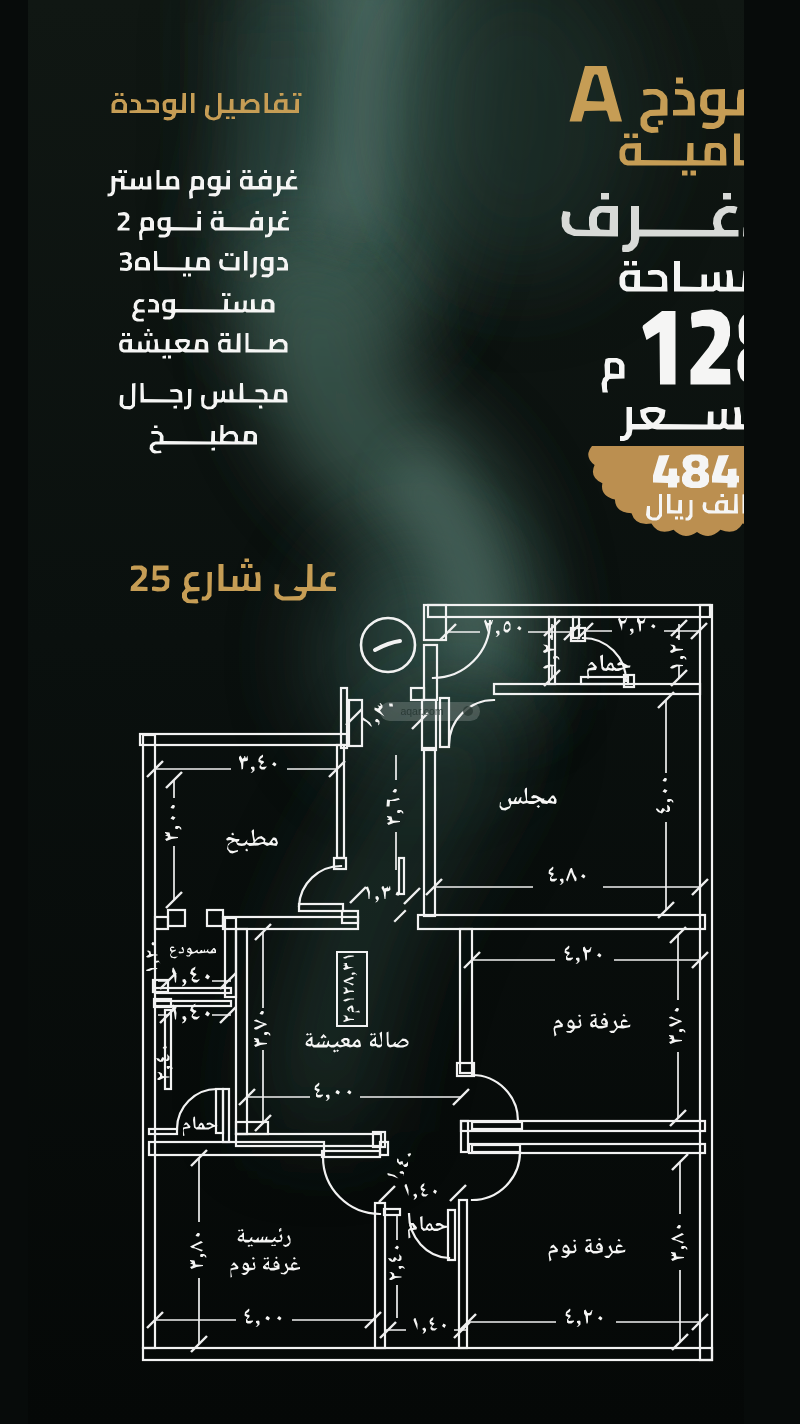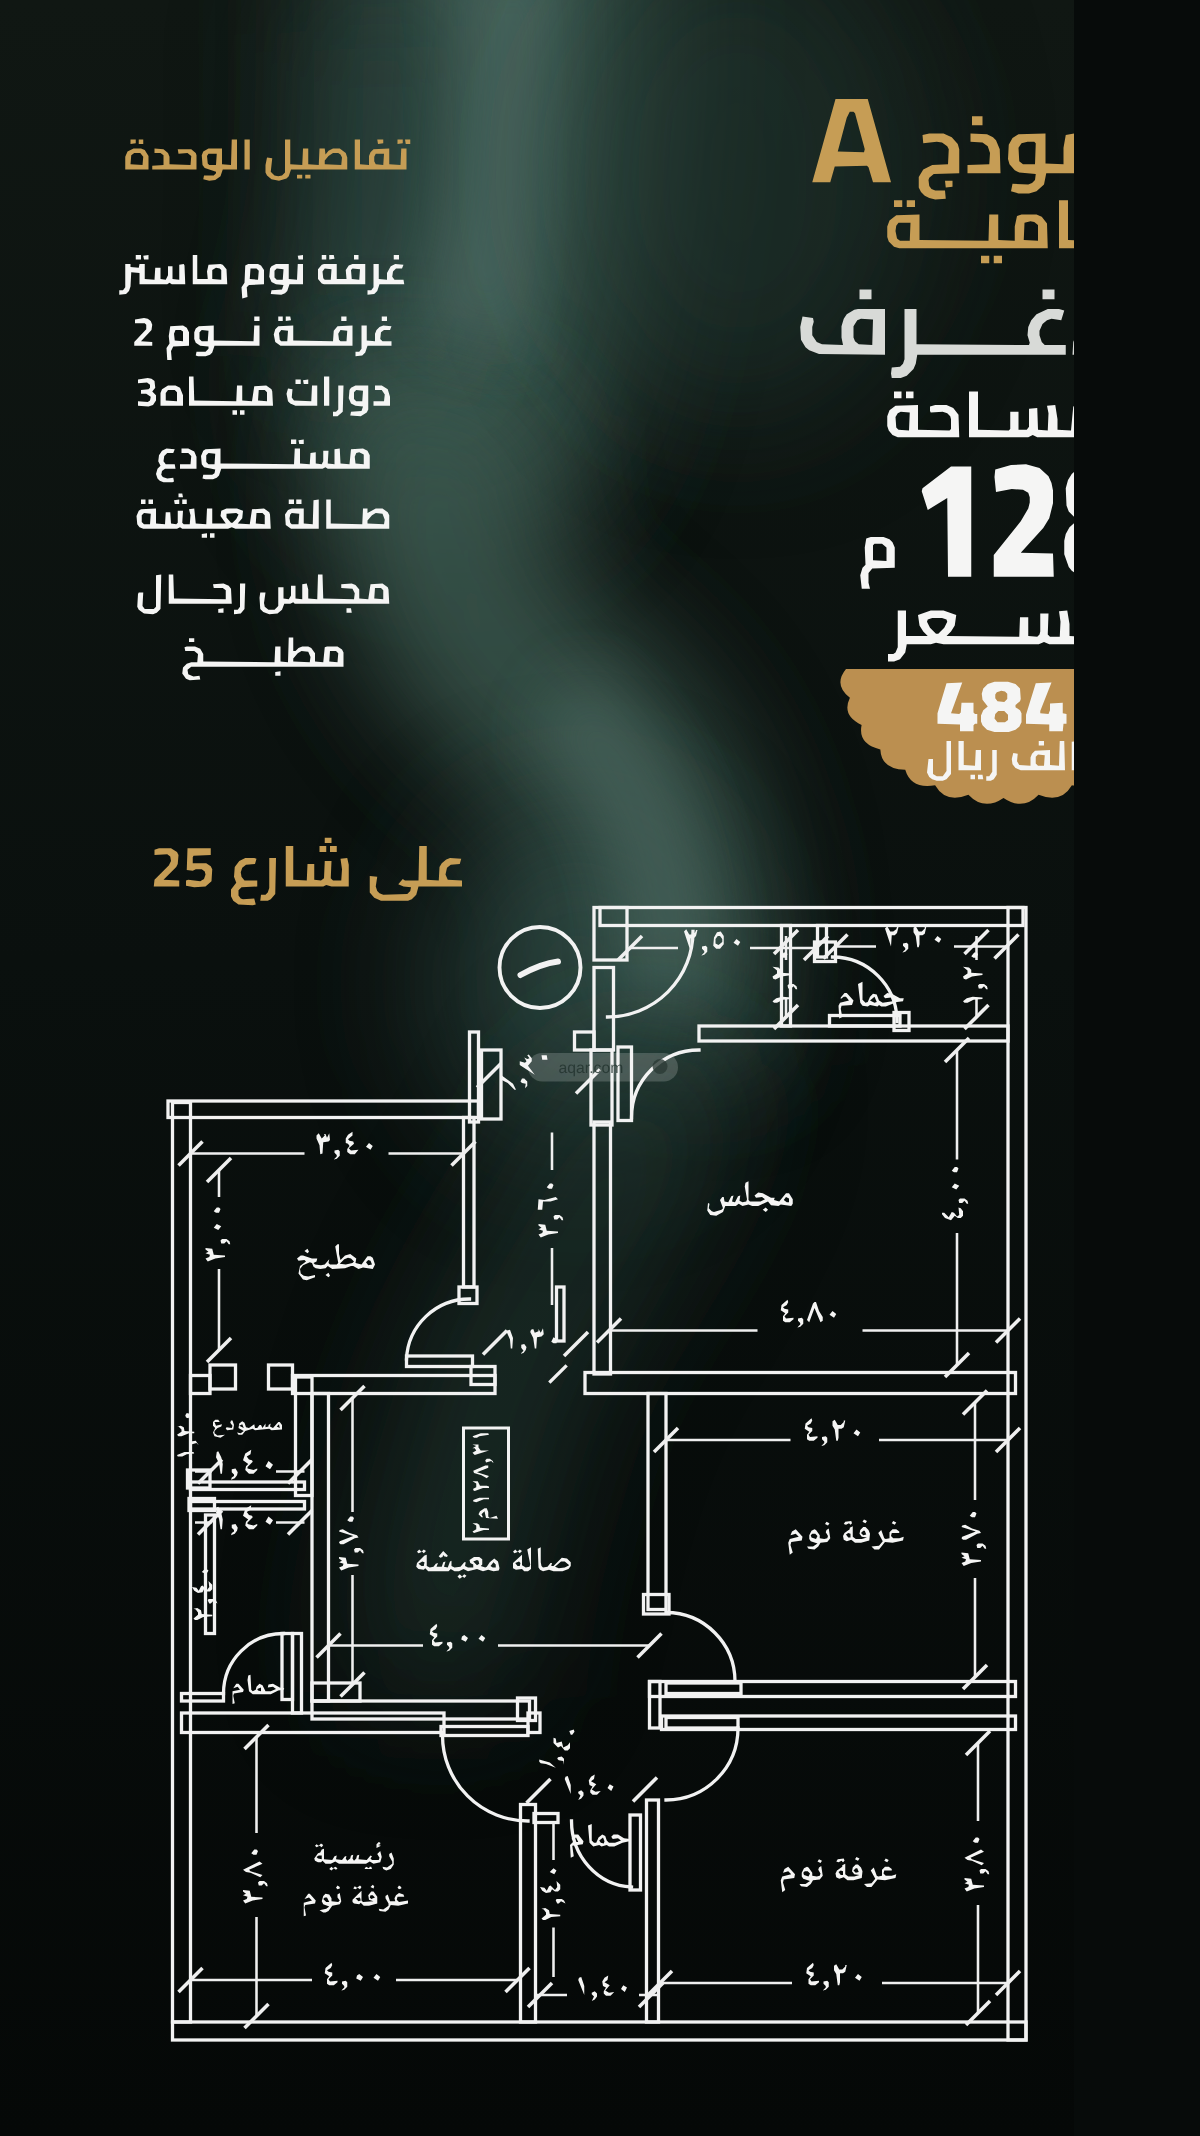--- a/index.html
+++ b/index.html
@@ -1,16 +1,16 @@
 <!DOCTYPE html>
 <html lang="ar"><head><meta charset="utf-8">
 <title>Model A</title>
 <style>
 html,body{margin:0;padding:0;background:#070b0a;}
-#page{position:relative;width:716px;height:1424px;overflow:hidden;font-family:"Liberation Sans",sans-serif;}
+#page{position:relative;width:716px;height:1424px;overflow:hidden;font-family:"Liberation Sans",sans-serif;padding-left:28px;}
 </style></head>
 <body>
 <div id="page">
 <svg width="800" height="1424" viewBox="0 0 800 1424">
 <defs>
 <linearGradient id="bg" x1="0" y1="0" x2="0" y2="1">
 <stop offset="0" stop-color="#101713"></stop>
           <stop offset="0.45" stop-color="#0a100e"></stop>
           <stop offset="1" stop-color="#050807"></stop>
 </linearGradient>

